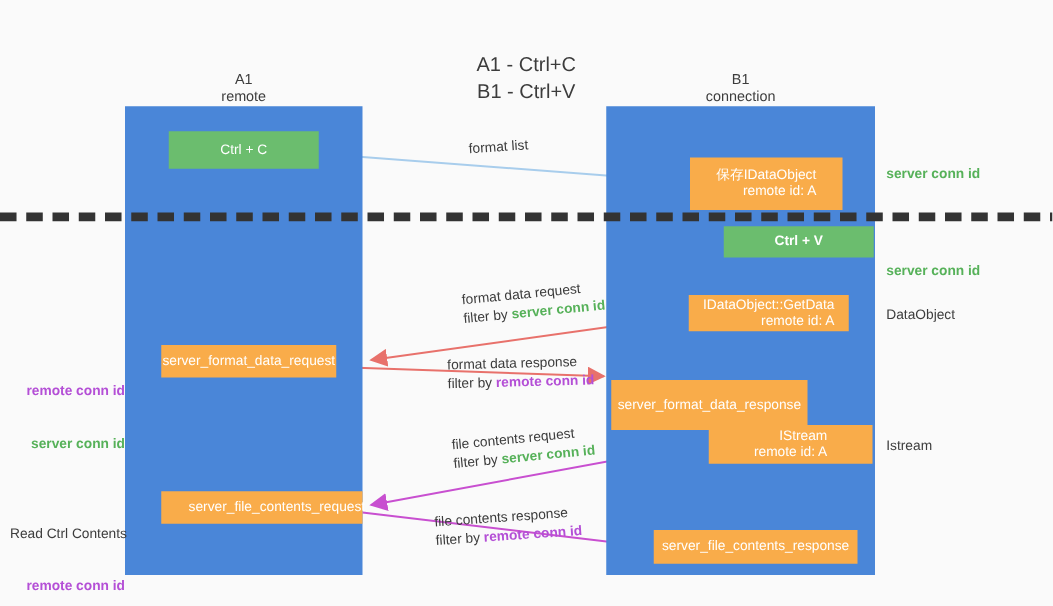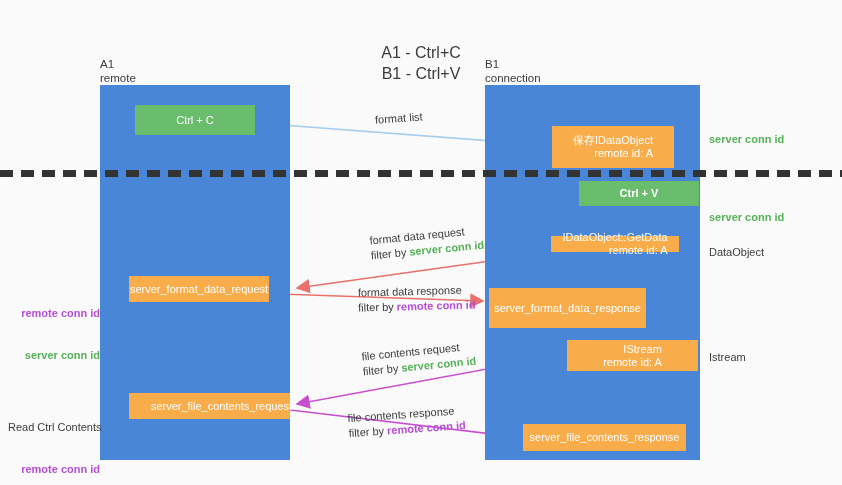--- a/index.html
+++ b/index.html
@@ -30,20 +30,21 @@
     text-align: center;
     font-size: 16px;
     line-height: 21px;
     color: #3c3c3c;
     white-space: pre;
     margin-top: 32px;
   }
 
   
   .col-header {
+    text-align: center;
     font-size: 11.5px;
     line-height: 13.5px;
     color: #3c3c3c;
     white-space: pre;
   }
   #hdr-a1 { left: 100px; top: 58px; width: 190px; }
   #hdr-b1 { left: 485px; top: 58px; width: 215px; }
 
   
   .lane {
@@ -76,23 +77,23 @@
     text-align: right;
     white-space: pre;
     z-index: 5;
   }
   .box.green  { background: #6bbd6e; }
   .box.orange { background: #f9ac4a; }
 
   #box-ctrl-c        { left: 135px; top: 105px; width: 120px; height: 30px; }
   #box-idataobject   { left: 552px; top: 126px; width: 122px; height: 42px; }
   #box-ctrl-v        { left: 579px; top: 181px; width: 120px; height: 25px; font-weight: bold; }
-  #box-getdata       { left: 551px; top: 236px; width: 128px; height: 16px; }
+  #box-getdata       { left: 551px; top: 236px; width: 128px; height: 29px; }
   #box-fmt-req       { left: 129px; top: 276px; width: 140px; height: 26px; }
-  #box-fmt-resp      { left: 489px; top: 288px; width: 157px; height: 40px; }
+  #box-fmt-resp      { left: 489px; top: 304px; width: 157px; height: 40px; }
   #box-istream       { left: 567px; top: 340px; width: 131px; height: 31px; }
   #box-file-req      { left: 129px; top: 393px; width: 161px; height: 26px; padding-left: 24px; }
   #box-file-resp     { left: 523px; top: 424px; width: 163px; height: 27px; }
 
   
   .edge-label {
     font-size: 11px;
     line-height: 15px;
     color: #3c3c3c;
     white-space: nowrap;

